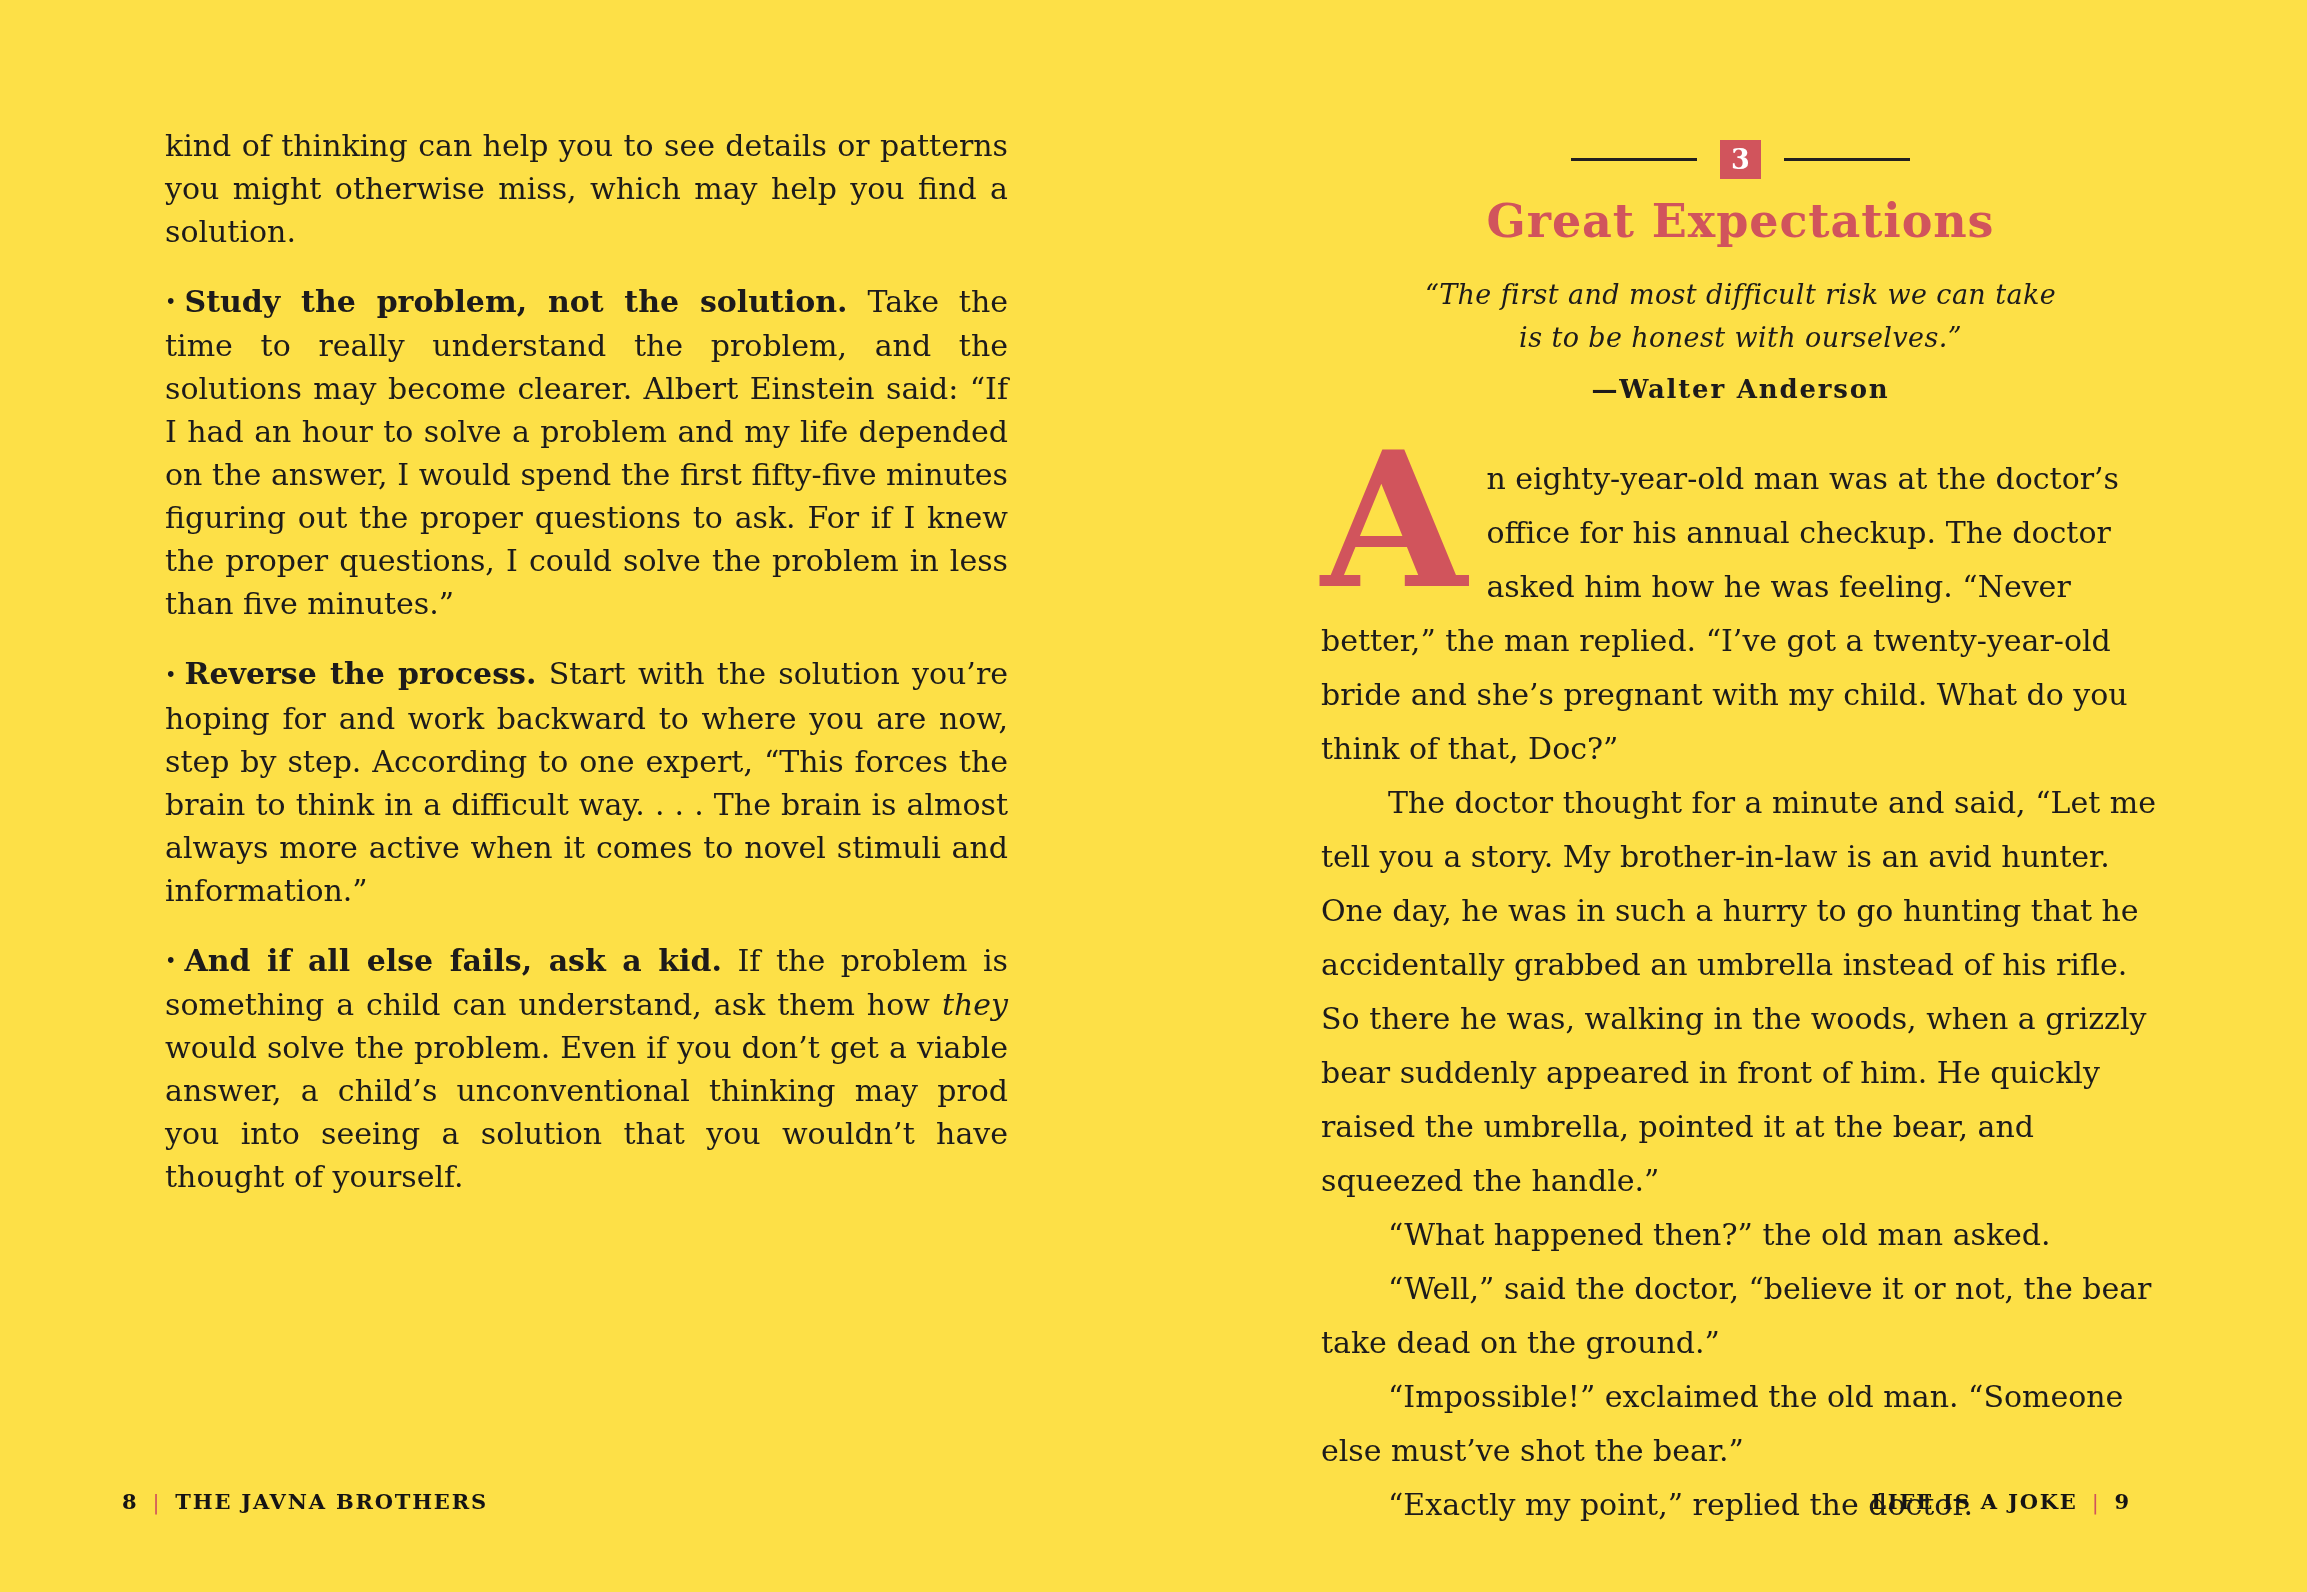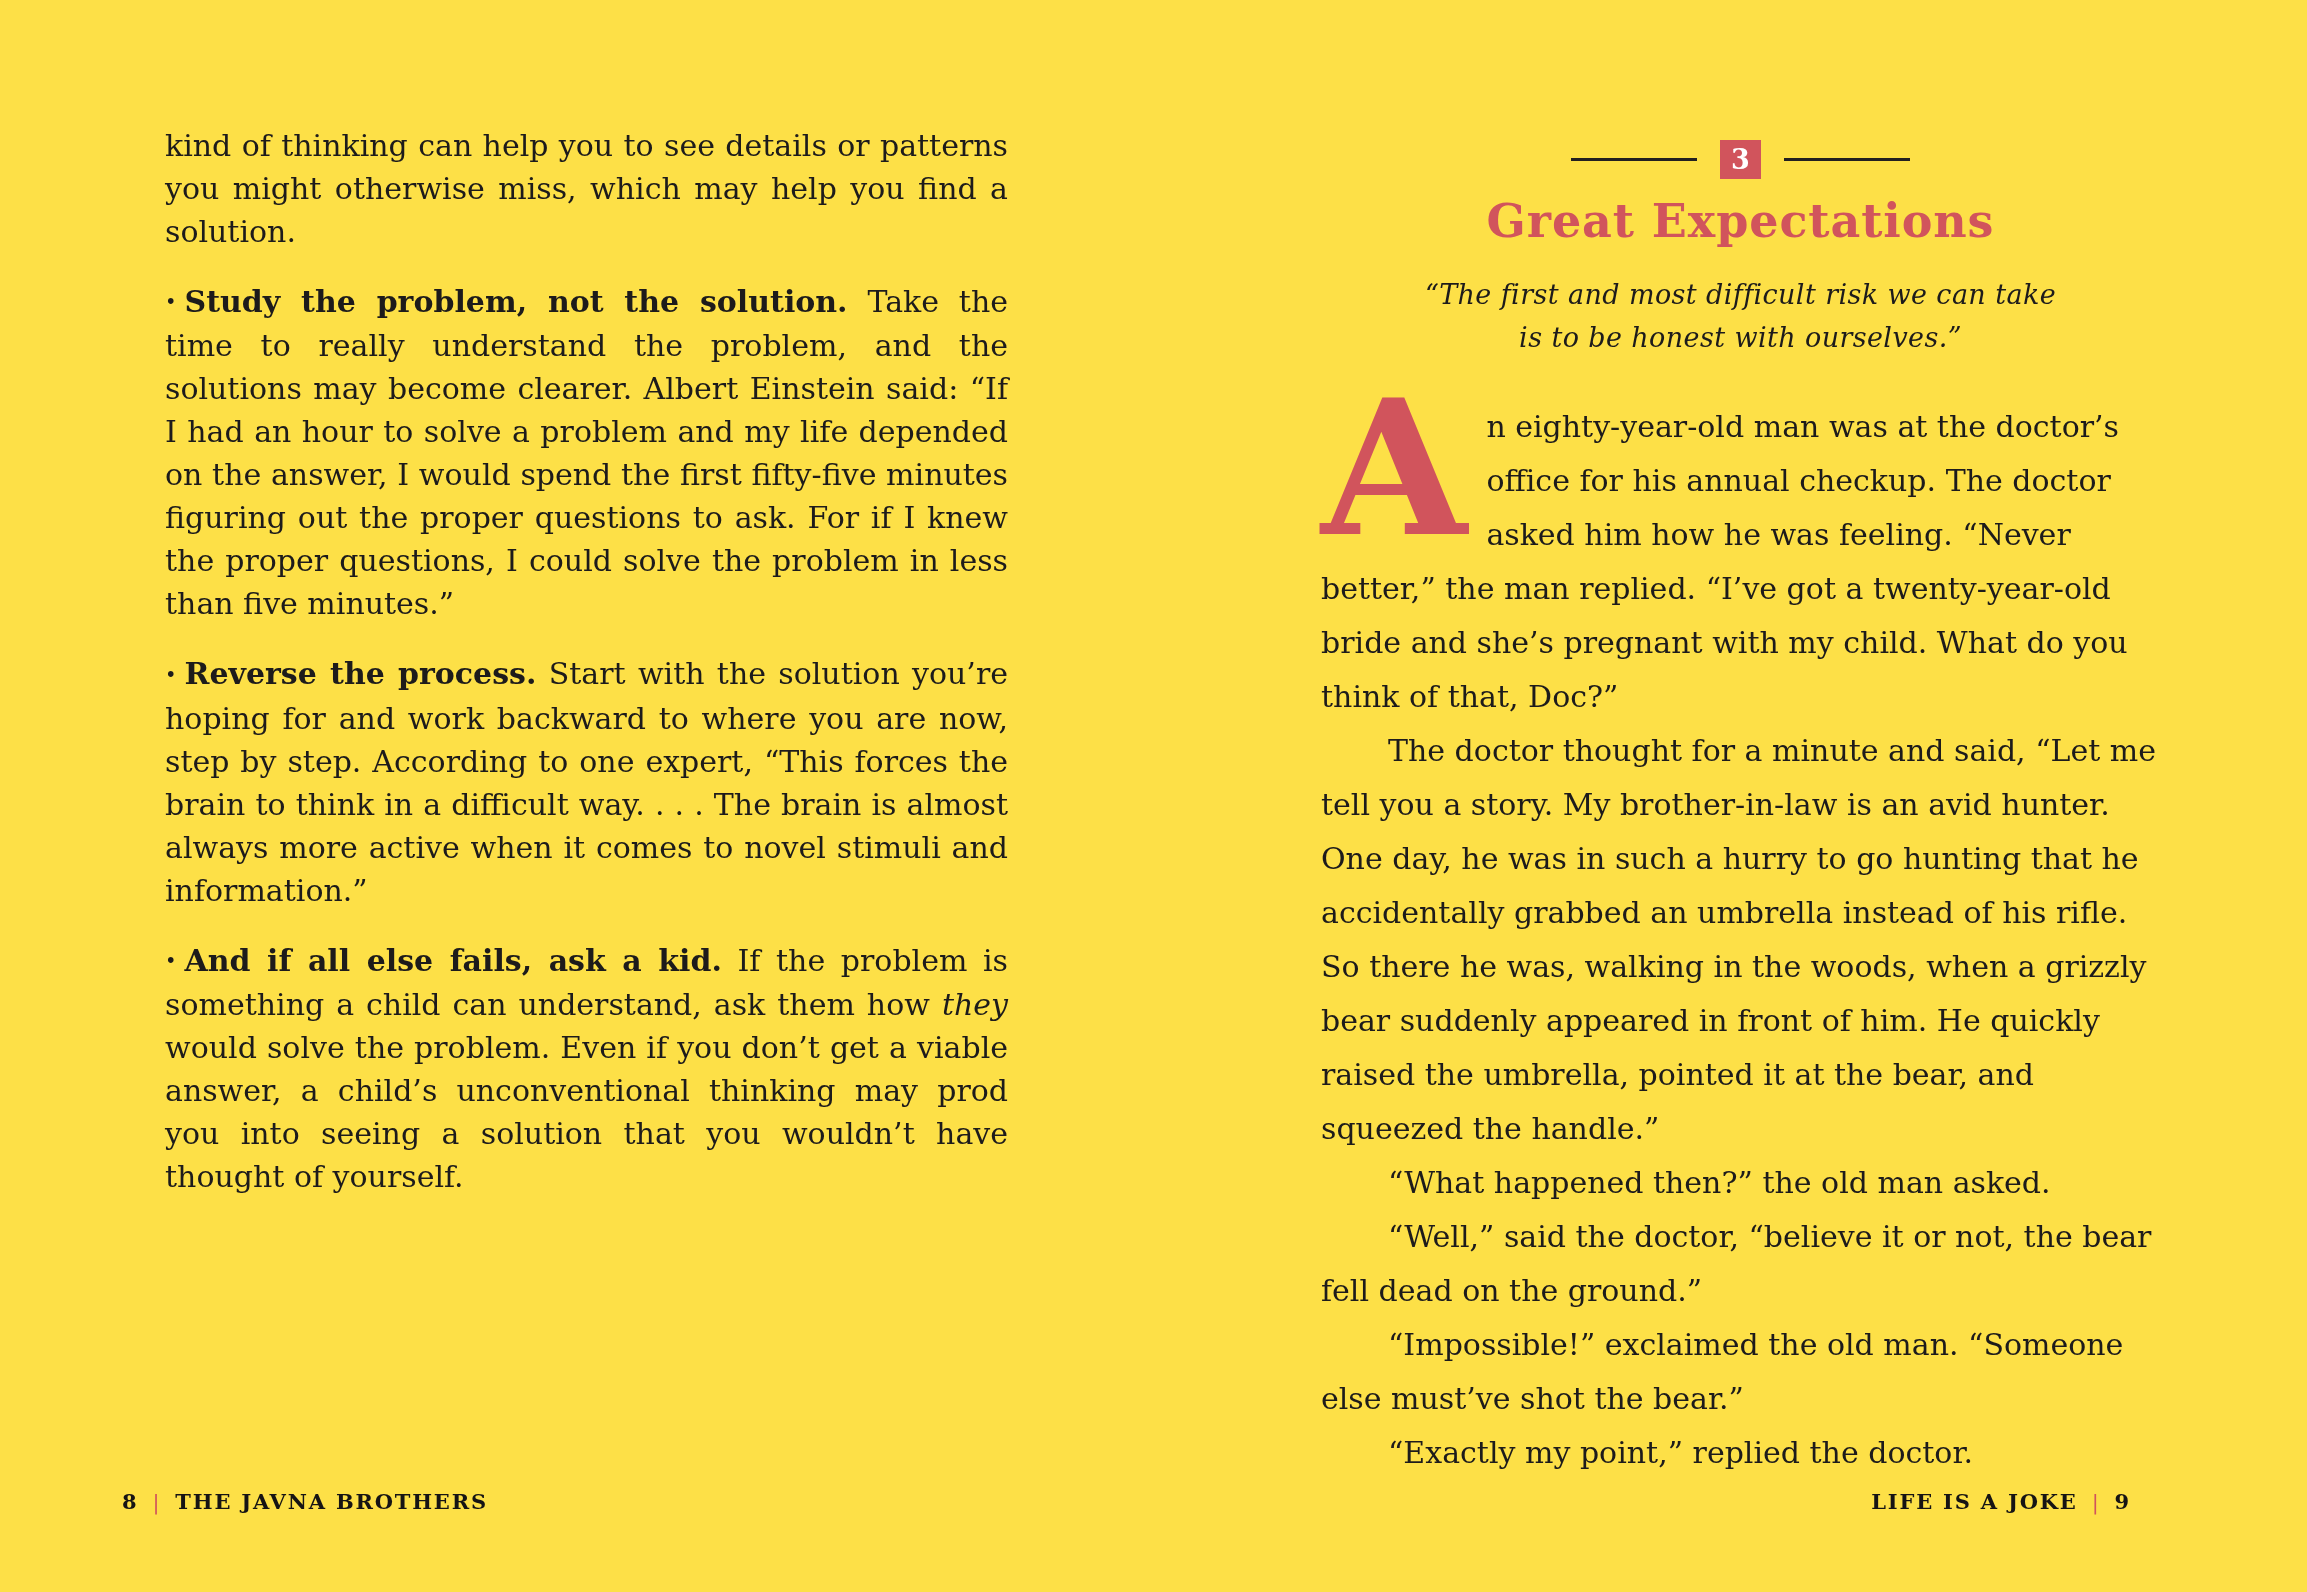--- a/index.html
+++ b/index.html
@@ -162,27 +162,28 @@
         <span class="rule"></span>
         <span class="chapter-badge">3</span>
         <span class="rule"></span>
       </div>
 
       <h1 class="chapter-title">Great Expectations</h1>
 
       <div class="epigraph">
         <div>“The first and most difficult risk we can take</div>
         <div>is to be honest with ourselves.”</div>
+        <div class="epi-attr">—Walter Anderson</div>
       </div>
 
       <div class="rp-body">
         <p class="rp"><span class="dropcap">A</span><span>n eighty-year-old man was at the doctor’s office for his annual checkup. The doctor asked him how he was feeling. “Never better,” the man replied. “I’ve got a twenty-year-old bride and she’s pregnant with my child. What do you think of that, Doc?”</span></p>
         <p class="rp indent"><span>The doctor thought for a minute and said, “Let me tell you a story. My brother-in-law is an avid hunter. One day, he was in such a hurry to go hunting that he accidentally grabbed an umbrella instead of his rifle. So there he was, walking in the woods, when a grizzly bear suddenly appeared in front of him. He quickly raised the umbrella, pointed it at the bear, and squeezed the handle.”</span></p>
         <p class="rp indent"><span>“What happened then?” the old man asked.</span></p>
-        <p class="rp indent"><span>“Well,” said the doctor, “believe it or not, the bear fell dead on the ground.”</span></p>
+        <p class="rp indent"><span>“Well,” said the doctor, “believe it or not, the bear take dead on the ground.”</span></p>
         <p class="rp indent"><span>“Impossible!” exclaimed the old man. “Someone else must’ve shot the bear.”</span></p>
         <p class="rp indent"><span>“Exactly my point,” replied the doctor.</span></p>
       </div>
 
     </div>
 
     <footer class="footer footer-right"><span>LIFE IS A JOKE</span><span class="sep">|</span><span>9</span></footer>
   </section>
 
 </div>

